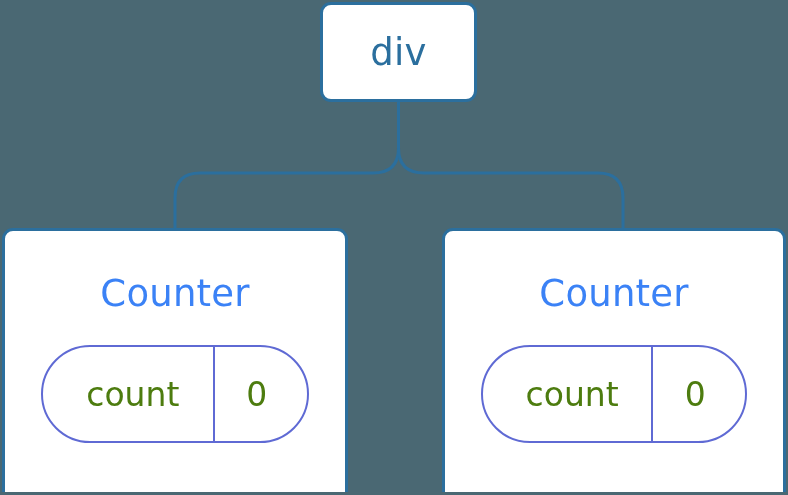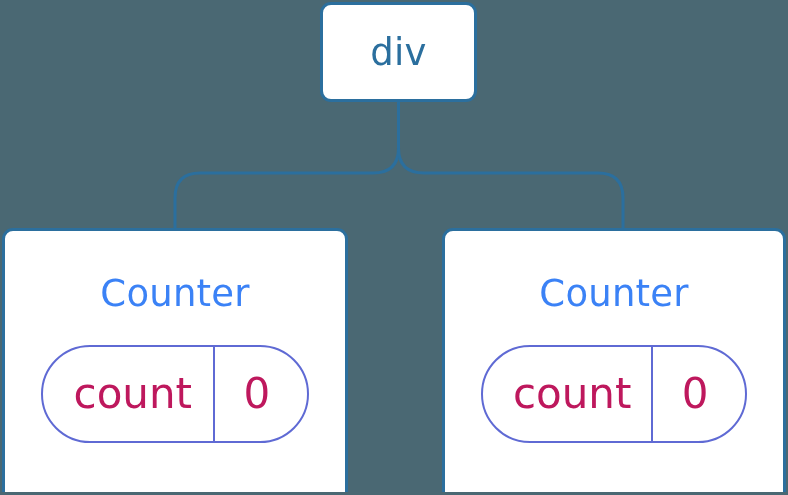--- a/index.html
+++ b/index.html
@@ -75,22 +75,22 @@
     background: #ffffff;
     overflow: hidden;
   }
   .pill-left  { width: 268px; }
   .pill-right { width: 266px; }
 
   .pill-key, .pill-val {
     display: flex;
     align-items: center;
     justify-content: center;
-    color: #be185d;
-    font-size: 42px;
+    color: #4d7c0f;
+    font-size: 33px;
     line-height: 1;
   }
   .pill-key {
     flex: 0 0 65%;
     border-right: 2px solid #5f6ad4;
     padding-left: 10px;
     box-sizing: border-box;
   }
   .pill-val {
     flex: 1 1 auto;

